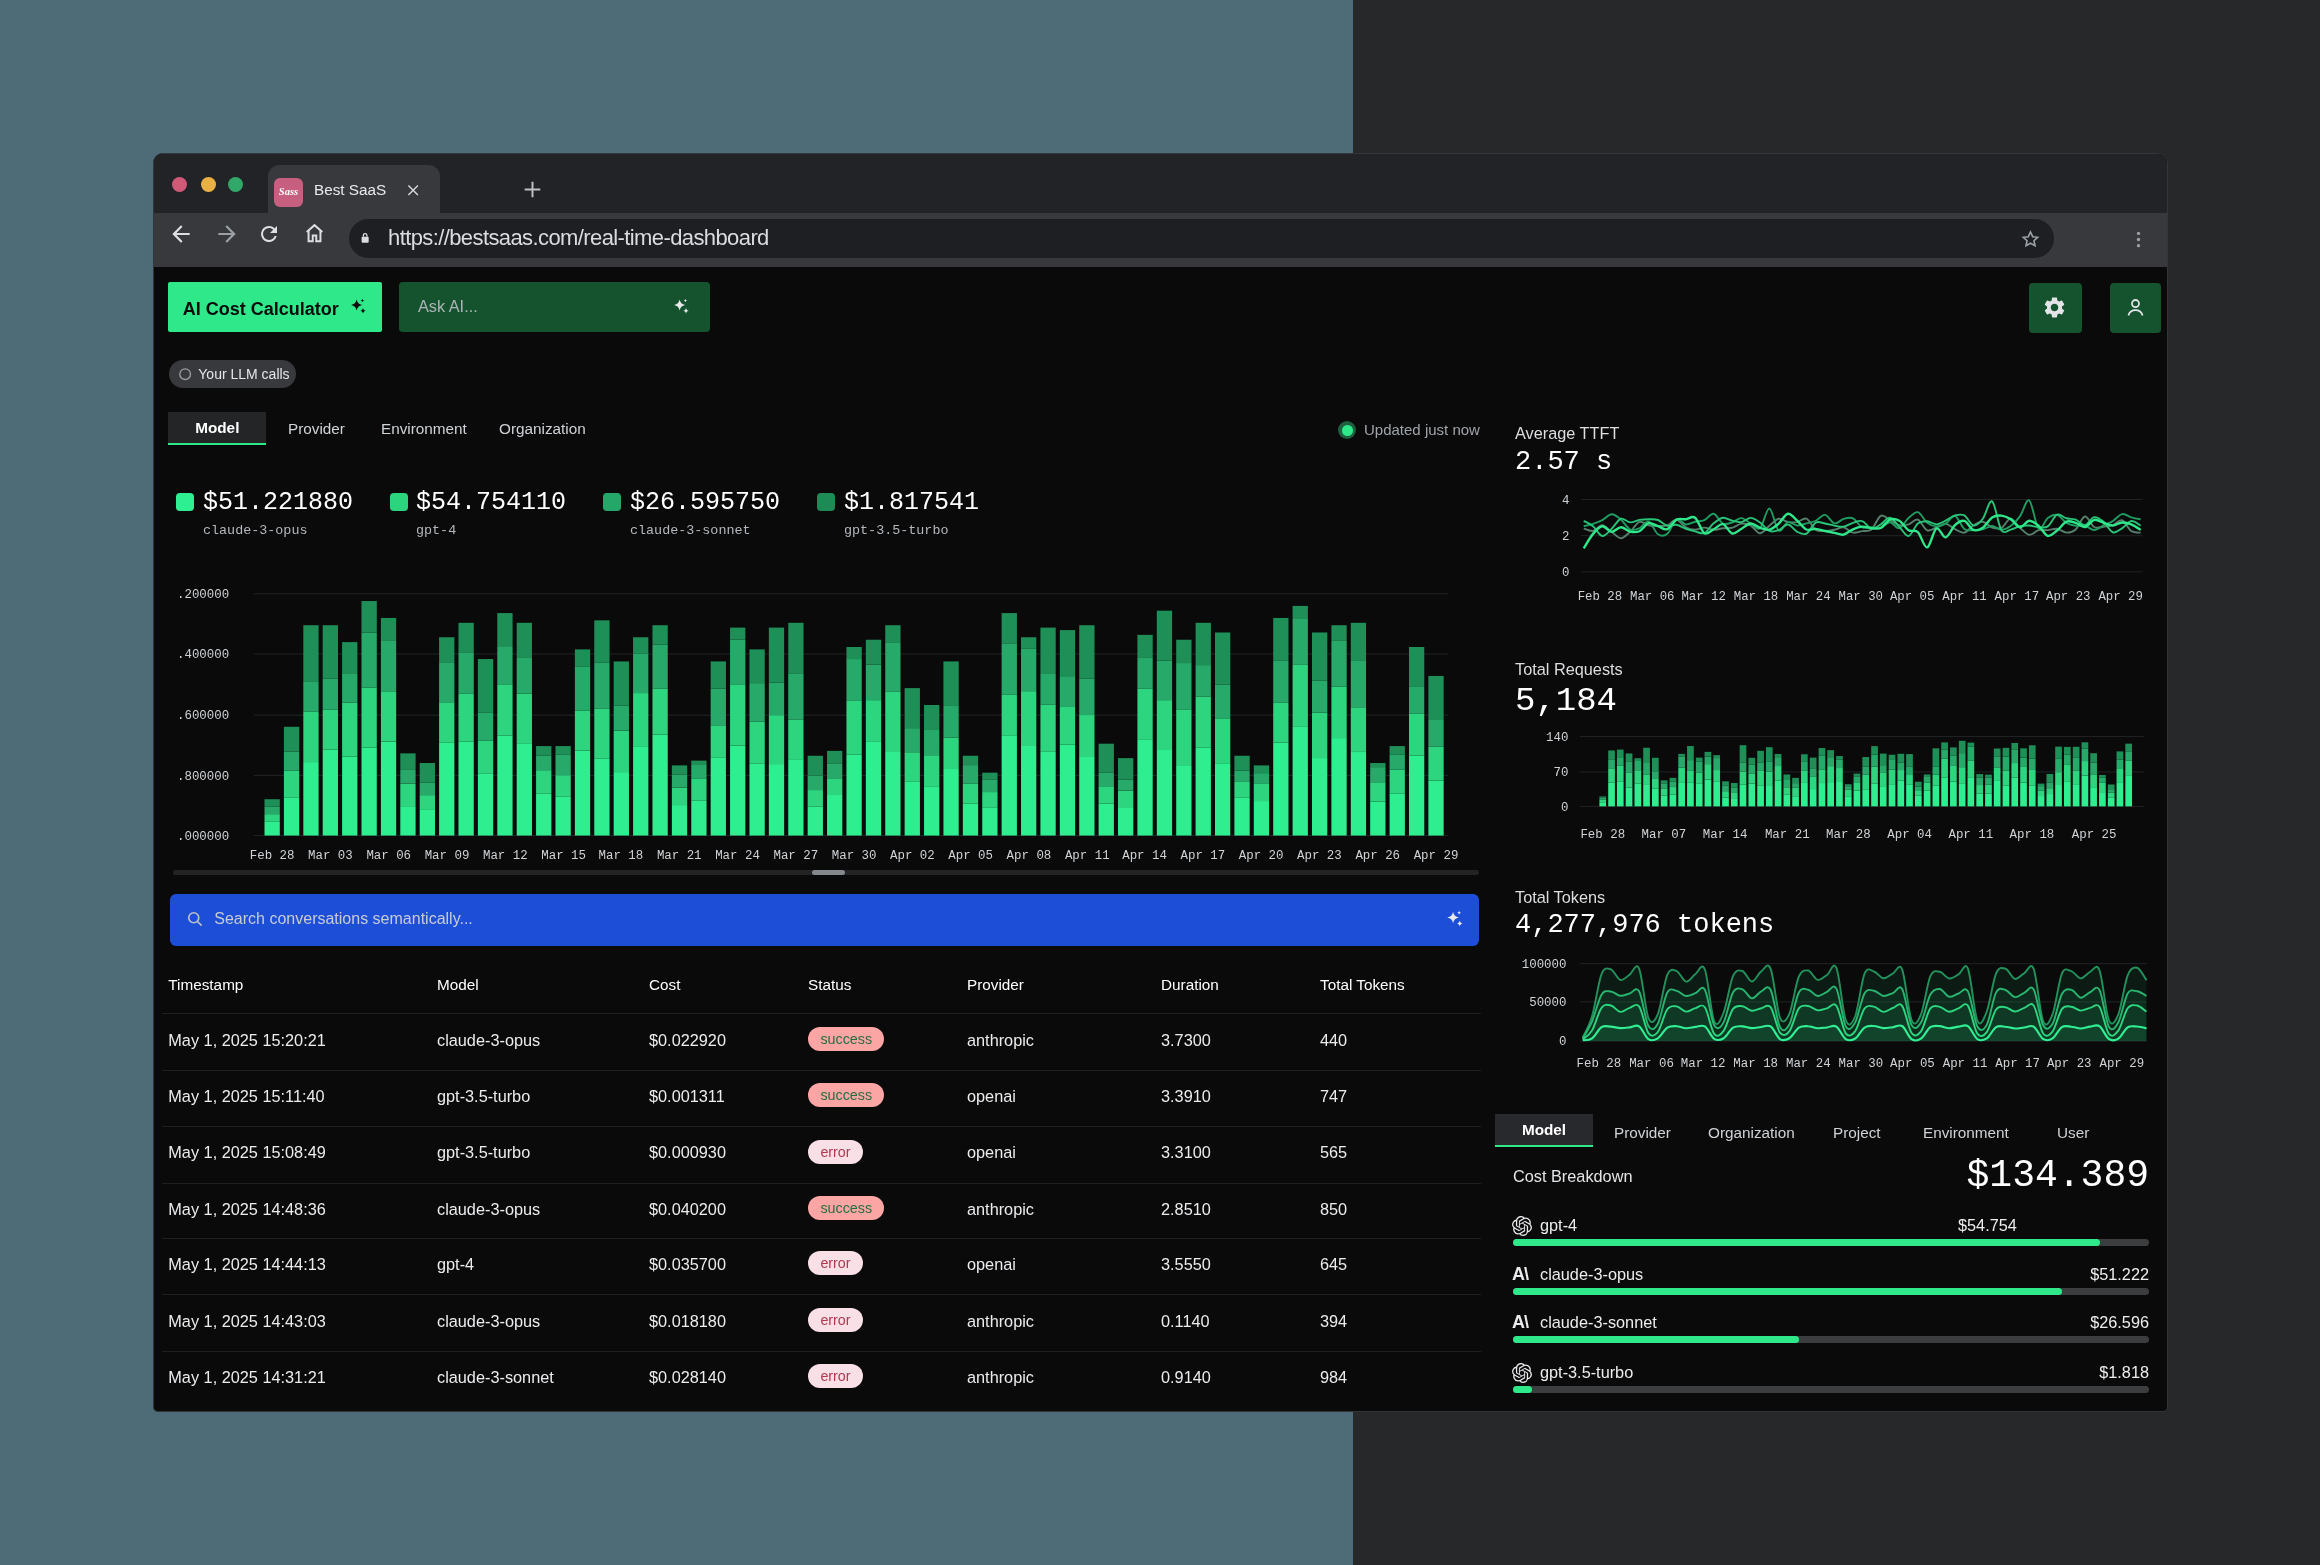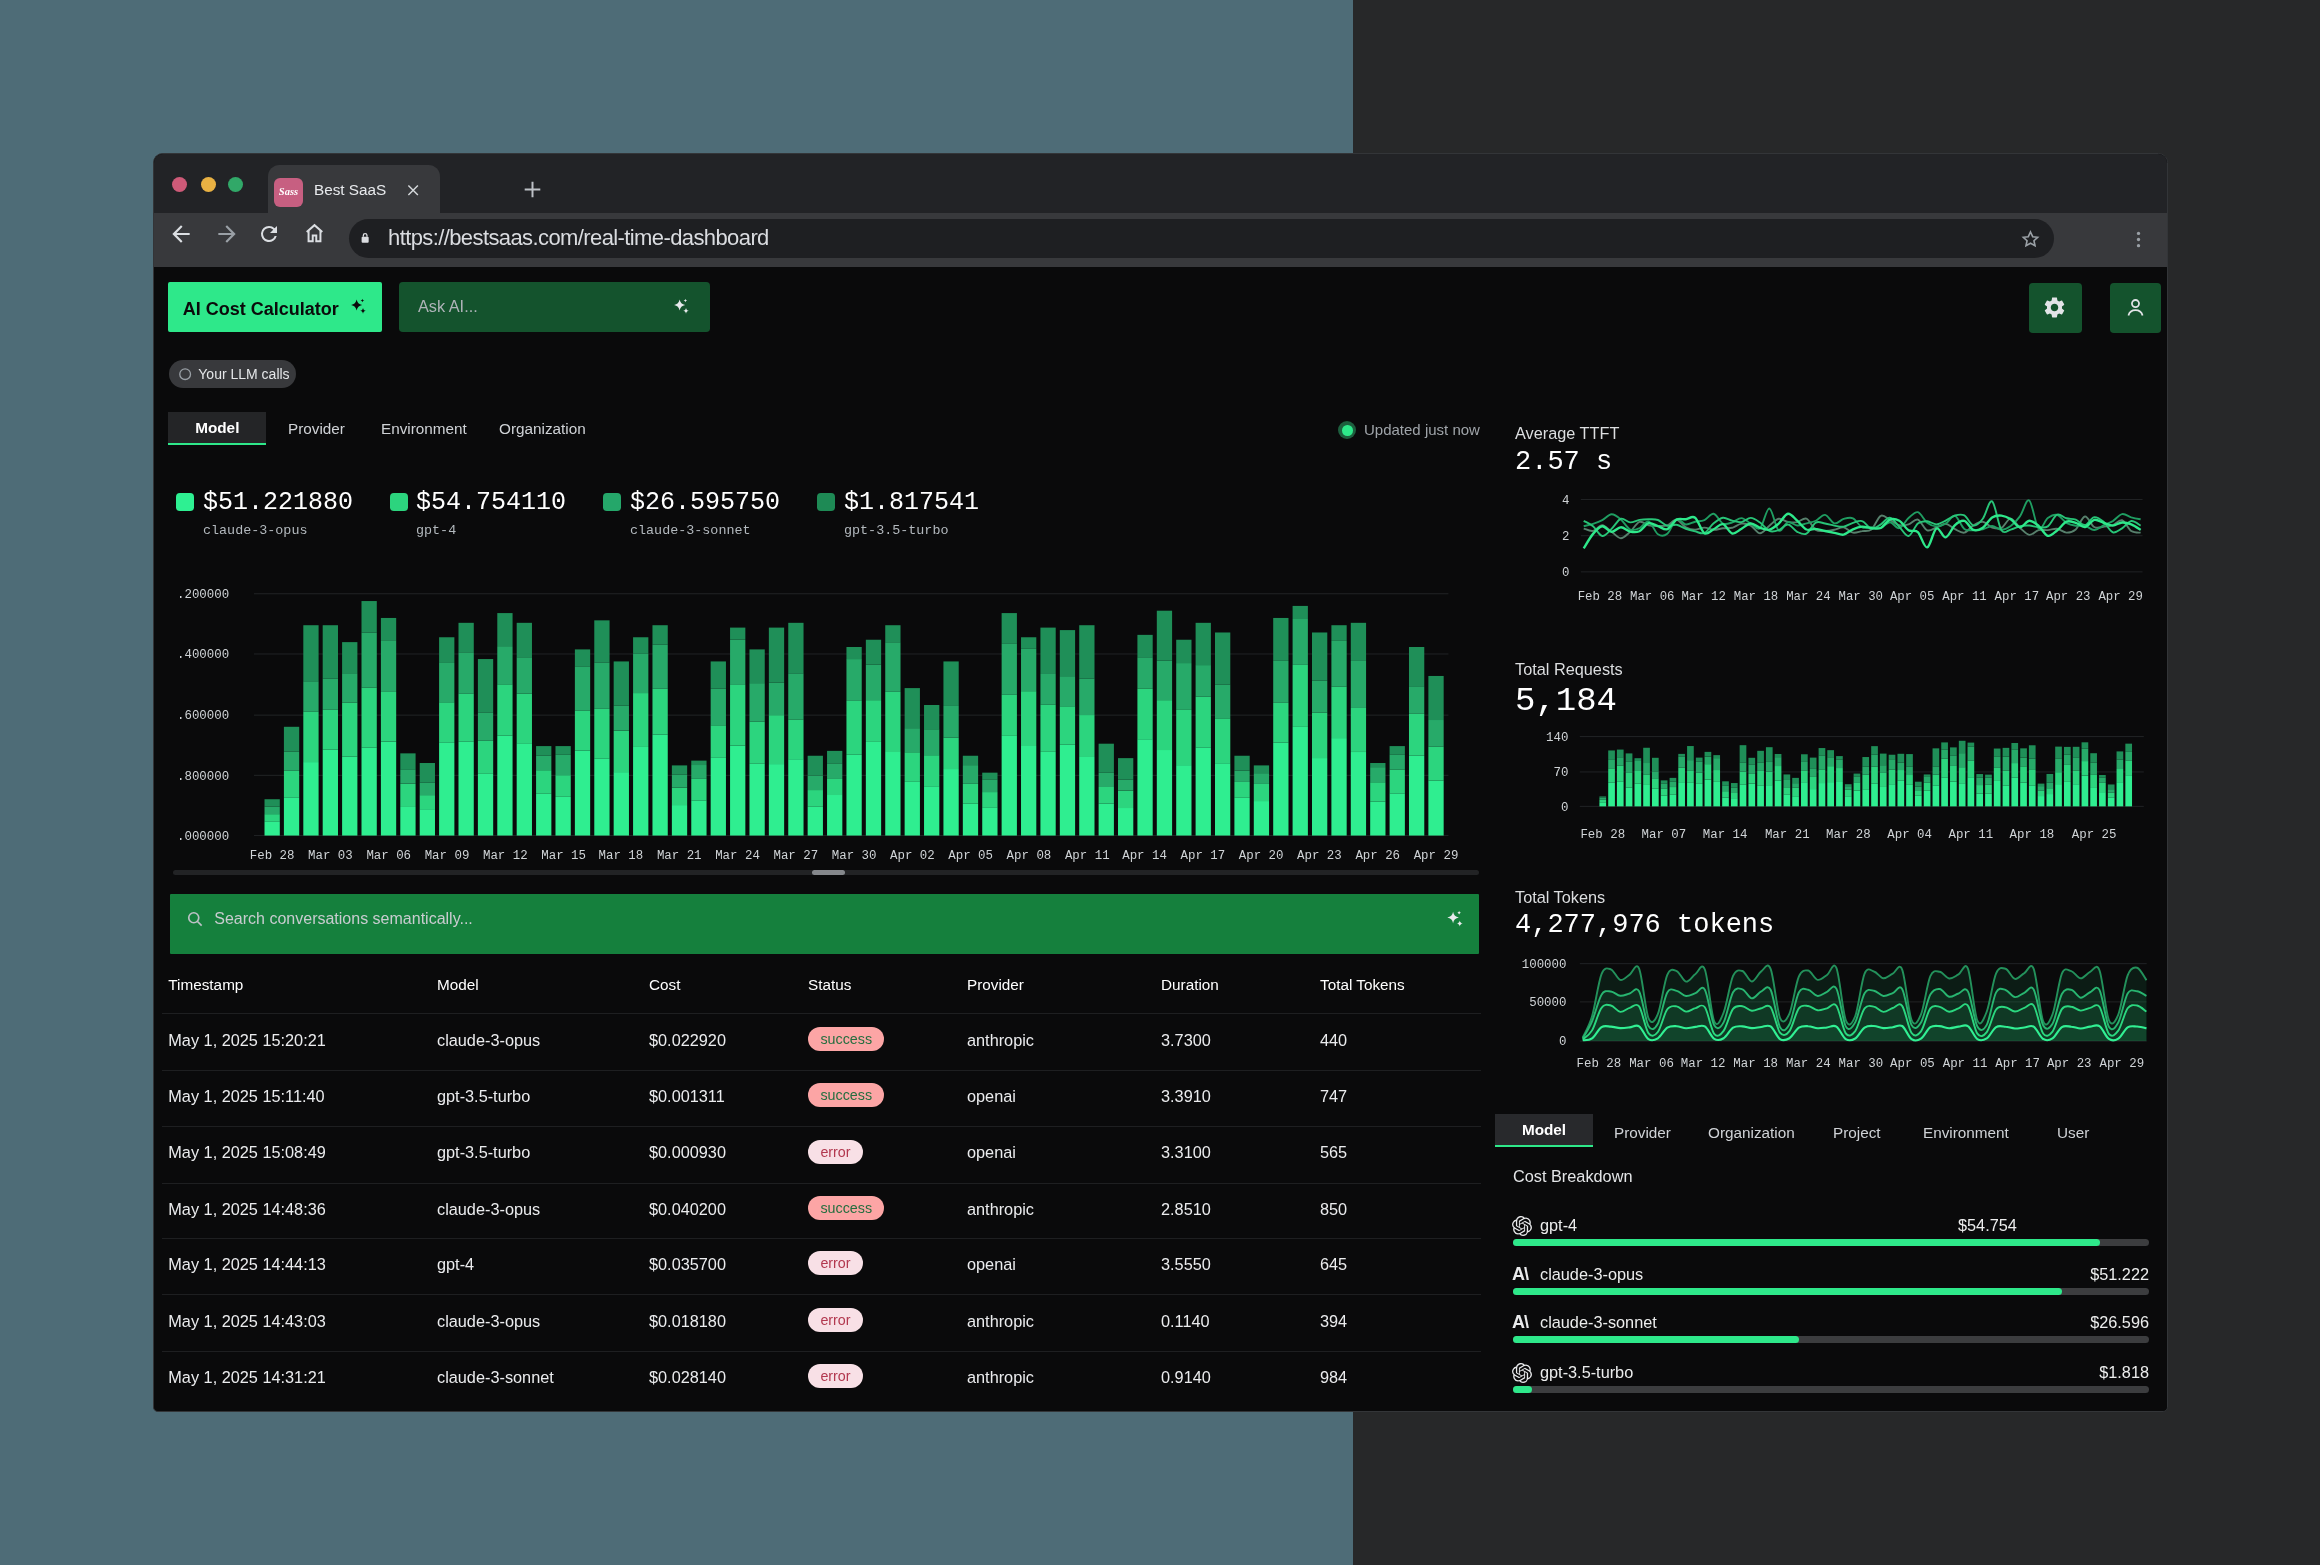--- a/index.html
+++ b/index.html
@@ -381,21 +381,21 @@
       <text x="1022" y="308" text-anchor="middle" class="ax">Apr 14</text>
       <text x="1083" y="308" text-anchor="middle" class="ax">Apr 17</text>
       <text x="1144" y="308" text-anchor="middle" class="ax">Apr 20</text>
       <text x="1205" y="308" text-anchor="middle" class="ax">Apr 23</text>
       <text x="1266" y="308" text-anchor="middle" class="ax">Apr 26</text>
       <text x="1327" y="308" text-anchor="middle" class="ax">Apr 29</text>
     </svg>
   <div class="abs" style="left:19px;top:716px;width:1306px;height:4.8px;background:#222325;border-radius:2.9px"></div>
   <div class="abs" style="left:658px;top:716px;width:32.5px;height:4.8px;background:#85888c;border-radius:2.9px"></div>
 
-  <div class="abs" style="left:16.3px;top:740px;width:1309px;height:60px;background:#15803d;border-radius:1px">
+  <div class="abs" style="left:16.3px;top:740px;width:1309px;height:52px;background:#1d4ed8;border-radius:6px">
     <div class="abs" style="left:14.3px;top:15.3px"><svg width="20" height="20" viewBox="0 0 24 24" fill="none" stroke="#bdc1c6" stroke-width="2">
           <circle cx="10.5" cy="10.5" r="6"></circle>
           <line x1="15" y1="15" x2="20" y2="20"></line>
         </svg></div>
     <div class="abs" style="left:44px;top:16.3px;font-size:16px;color:#c9ccd0">Search conversations semantically...</div>
     <div class="abs" style="left:1273px;top:14.3px"><svg width="22" height="22" viewBox="0 0 24 24">
           <path d="M11 4 C11.65 7.6 13.7 9.65 17.3 10.3 C13.7 10.95 11.65 13 11 16.6 C10.35 13 8.3 10.95 4.7 10.3 C8.3 9.65 10.35 7.6 11 4 Z M18.3 13.6 C18.64 15.5 19.7 16.56 21.6 16.9 C19.7 17.24 18.64 18.3 18.3 20.2 C17.96 18.3 16.9 17.24 15 16.9 C16.9 16.56 17.96 15.5 18.3 13.6 Z M17.6 3 C17.82 4.2 18.5 4.88 19.7 5.1 C18.5 5.32 17.82 6 17.6 7.2 C17.38 6 16.7 5.32 15.5 5.1 C16.7 4.88 17.38 4.2 17.6 3 Z" fill="#e8eaed"></path>
         </svg></div>
   </div>
   <div class="abs th" style="left:14.3px;top:822px">Timestamp</div>
@@ -779,20 +779,21 @@
       <text x="584" y="120" text-anchor="middle" class="ax">Apr 23</text>
       <text x="639" y="120" text-anchor="middle" class="ax">Apr 29</text>
     </svg>
   <div class="abs" style="left:1341px;top:960px;width:98px;height:33px;background:#28292c;border-bottom:2.9px solid #2ee88a;text-align:center;line-height:32.5px;font-size:15.3px;font-weight:700;color:#fff">Model</div>
     <div class="abs tb" style="left:1460px;top:970px">Provider</div>
     <div class="abs tb" style="left:1554px;top:970px">Organization</div>
     <div class="abs tb" style="left:1679px;top:970px">Project</div>
     <div class="abs tb" style="left:1769px;top:970px">Environment</div>
     <div class="abs tb" style="left:1903px;top:970px">User</div>
   <div class="abs" style="left:1359px;top:1013px;font-size:16.3px;color:#e3e5e7">Cost Breakdown</div>
+  <div class="abs mono" style="left:1613px;top:1000px;width:382px;text-align:right;font-size:38px;color:#fff">$134.389</div>
   <div class="abs" style="left:1358px;top:1062px;width:21px;height:21px"><svg width="20" height="20" viewBox="0 0 24 24">
         <path fill="#e9eaec" d="M22.2819 9.8211a5.9847 5.9847 0 0 0-.5157-4.9108 6.0462 6.0462 0 0 0-6.5098-2.9A6.0651 6.0651 0 0 0 4.9807 4.1818a5.9847 5.9847 0 0 0-3.9977 2.9 6.0462 6.0462 0 0 0 .7427 7.0966 5.98 5.98 0 0 0 .511 4.9107 6.051 6.051 0 0 0 6.5146 2.9001A5.9847 5.9847 0 0 0 13.2599 24a6.0557 6.0557 0 0 0 5.7718-4.2058 5.9894 5.9894 0 0 0 3.9977-2.9001 6.0557 6.0557 0 0 0-.7475-7.073zm-9.022 12.6081a4.4755 4.4755 0 0 1-2.8764-1.0408l.1419-.0804 4.7783-2.7582a.7948.7948 0 0 0 .3927-.6813v-6.7369l2.02 1.1686a.071.071 0 0 1 .038.0615v5.5826a4.504 4.504 0 0 1-4.4945 4.4849zm-9.6607-4.1254a4.4708 4.4708 0 0 1-.5346-3.0137l.142.0852 4.783 2.7582a.7712.7712 0 0 0 .7806 0l5.8428-3.3685v2.3324a.0804.0804 0 0 1-.0332.0615L9.74 19.9502a4.4992 4.4992 0 0 1-6.1408-1.6464zM2.3408 7.8956a4.485 4.485 0 0 1 2.3655-1.9728V11.6a.7664.7664 0 0 0 .3879.6765l5.8144 3.3543-2.0201 1.1685a.0757.0757 0 0 1-.071 0l-4.8303-2.7865A4.504 4.504 0 0 1 2.3408 7.8956zm16.5963 3.8558L13.1038 8.364 15.1192 7.2a.0757.0757 0 0 1 .071 0l4.8303 2.7913a4.4944 4.4944 0 0 1-.6765 8.1042v-5.6772a.79.79 0 0 0-.407-.667zm2.0107-3.0231l-.142-.0852-4.7735-2.7818a.7759.7759 0 0 0-.7854 0L9.409 9.2297V6.8974a.0662.0662 0 0 1 .0284-.0615l4.8303-2.7866a4.4992 4.4992 0 0 1 6.6802 4.66zM8.3065 12.863l-2.02-1.1638a.0804.0804 0 0 1-.038-.0567V6.0742a4.4992 4.4992 0 0 1 7.3757-3.4537l-.142.0805L8.704 5.459a.7948.7948 0 0 0-.3927.6813zm1.0976-2.3654l2.602-1.4998 2.6069 1.4998v2.9994l-2.5974 1.4997-2.6067-1.4997Z"></path>
       </svg></div>
     <div class="abs" style="left:1386px;top:1062px;font-size:16.3px;color:#eceded">gpt-4</div>
     <div class="abs" style="left:1804px;top:1062px;width:191px;text-align:left;font-size:16.3px;color:#eceded">$54.754</div>
     <div class="abs" style="left:1359px;top:1085px;width:636px;height:6.7px;border-radius:3.8px;background:#3c3d3f"></div>
     <div class="abs" style="left:1359px;top:1085px;width:587px;height:6.7px;border-radius:3.8px;background:#2ee88a"></div>
     <div class="abs" style="left:1358px;top:1111px;width:21px;height:21px"><span style="font:700 18px/19px 'Liberation Sans',sans-serif;color:#e9eaec;letter-spacing:-1px">A\</span></div>
     <div class="abs" style="left:1386px;top:1111px;font-size:16.3px;color:#eceded">claude-3-opus</div>
     <div class="abs" style="left:1804px;top:1111px;width:191px;text-align:right;font-size:16.3px;color:#eceded">$51.222</div>

